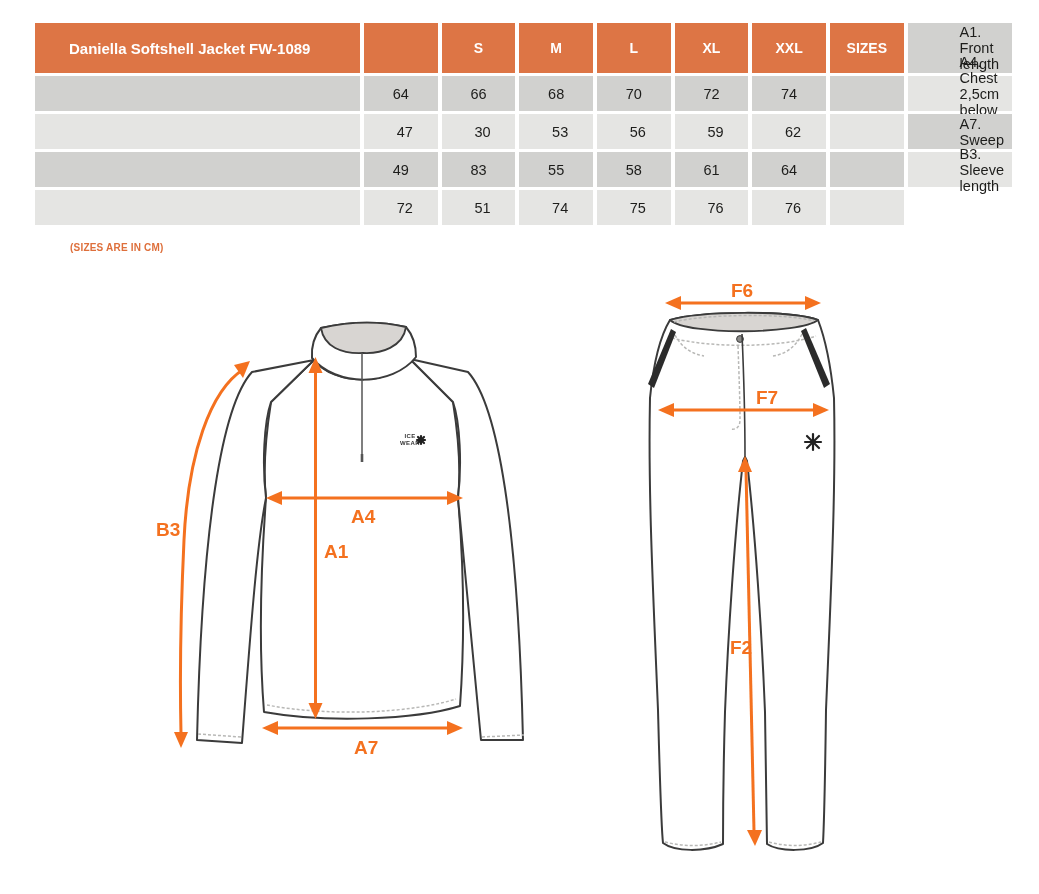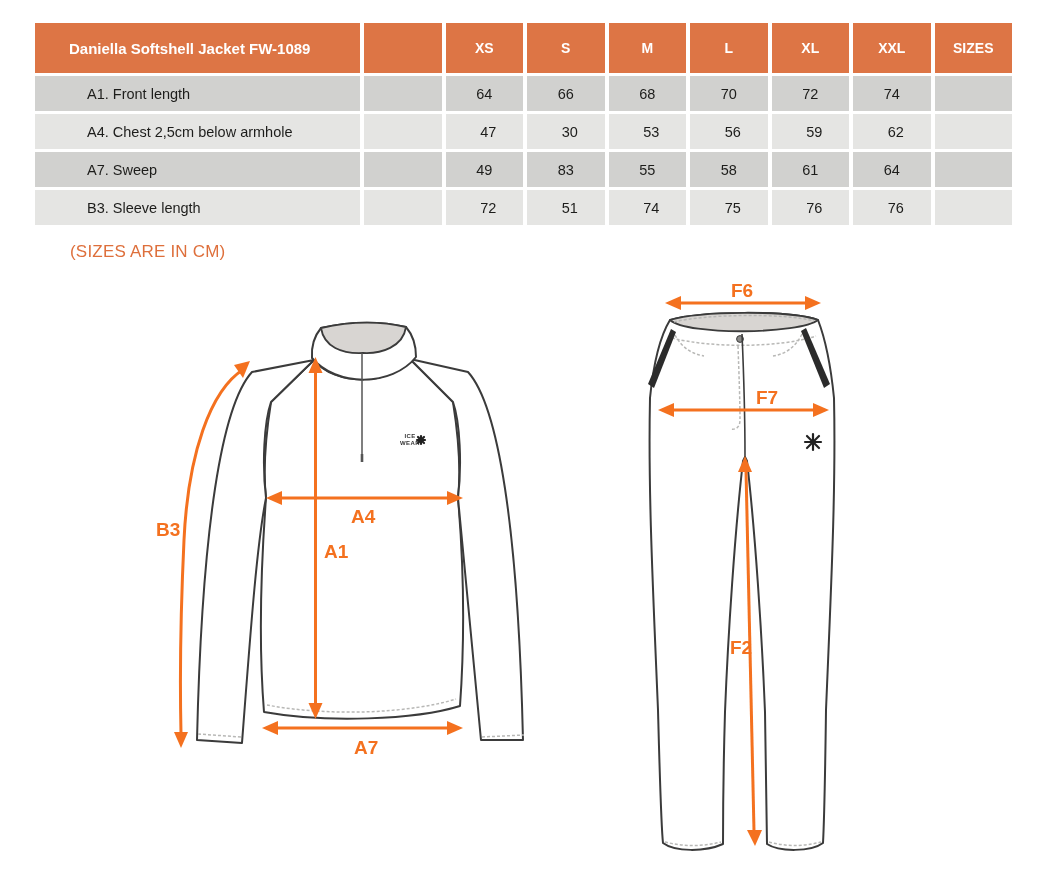--- a/index.html
+++ b/index.html
@@ -17,21 +17,21 @@
   .cell { display:flex; align-items:center; justify-content:center;
           font-size:14.5px; color:#1d1d1b; }
   .cell.label { justify-content:flex-start; padding-left:52px; }
   .cell.head { background:#DD7545; color:#ffffff; font-weight:bold; font-size:14px; }
   .cell.head.product { justify-content:flex-start; padding-left:34px; font-size:15px; }
   .dark  { background:#D1D1CF; }
   .light { background:#E5E5E3;padding-left:8px; }
 
   .units-note {
     position:absolute; left:70px; top:242px;
-    color:#DE6F3B; font-weight:normal; font-size:17px; letter-spacing:.2px;
+    color:#DE6F3B; font-weight:bold; font-size:10px; letter-spacing:.2px;
   }
 
   
   .jacket-svg { position:absolute; left:140px; top:290px; }
   .pants-svg  { position:absolute; left:630px; top:280px; }
 
   .outline  { fill:#ffffff; stroke:#3b3b3b; stroke-width:2; stroke-linejoin:round; }
   .grayfill { fill:#D8D5D2; stroke:#3b3b3b; stroke-width:1.8; stroke-linejoin:round; }
   .seam     { fill:none; stroke:#3b3b3b; stroke-width:1.6; }
   .thinseam { fill:none; stroke:#555555; stroke-width:1.5; }
@@ -45,21 +45,20 @@
               font-size:6px; fill:#333333; letter-spacing:.4px; }
   .logomark { stroke:#222222; stroke-width:2.2; stroke-linecap:round; }
 </style>
 </head>
 <body>
 
 <div class="size-table">
 
   <div class="cell head product">Daniella Softshell Jacket FW-1089</div>
   <div class="cell head"></div>
-  <div class="cell head">XS</div>
   <div class="cell head">S</div>
   <div class="cell head">M</div>
   <div class="cell head">L</div>
   <div class="cell head">XL</div>
   <div class="cell head">XXL</div>
   <div class="cell head">SIZES</div>
 
   <div class="cell label dark">A1. Front length</div>
   <div class="cell dark"></div>
   <div class="cell dark">64</div>

